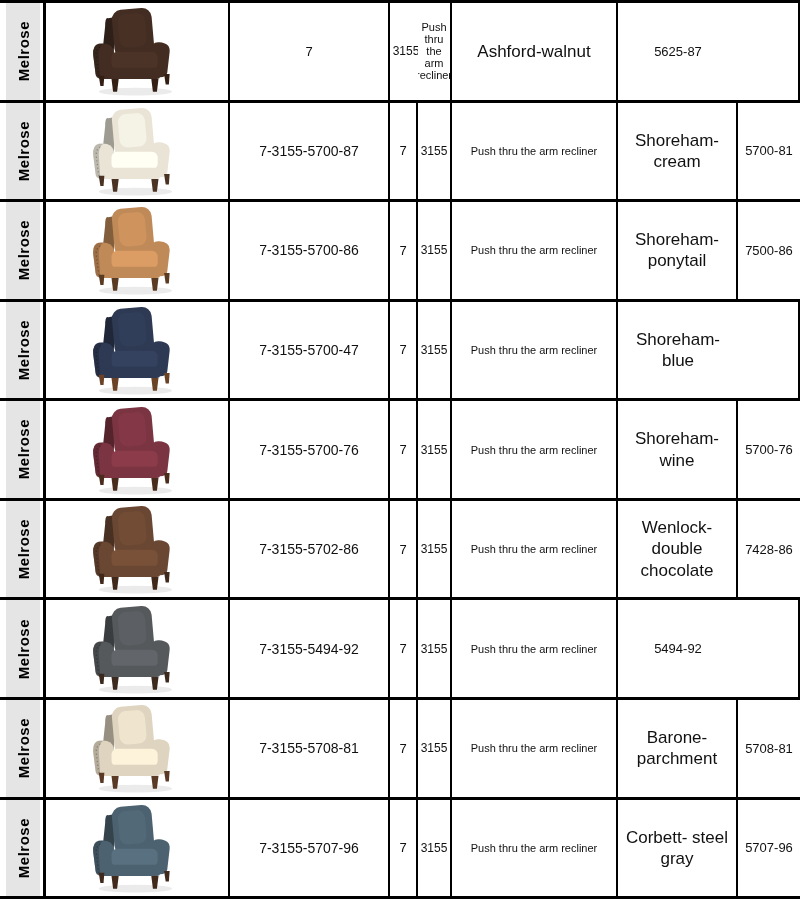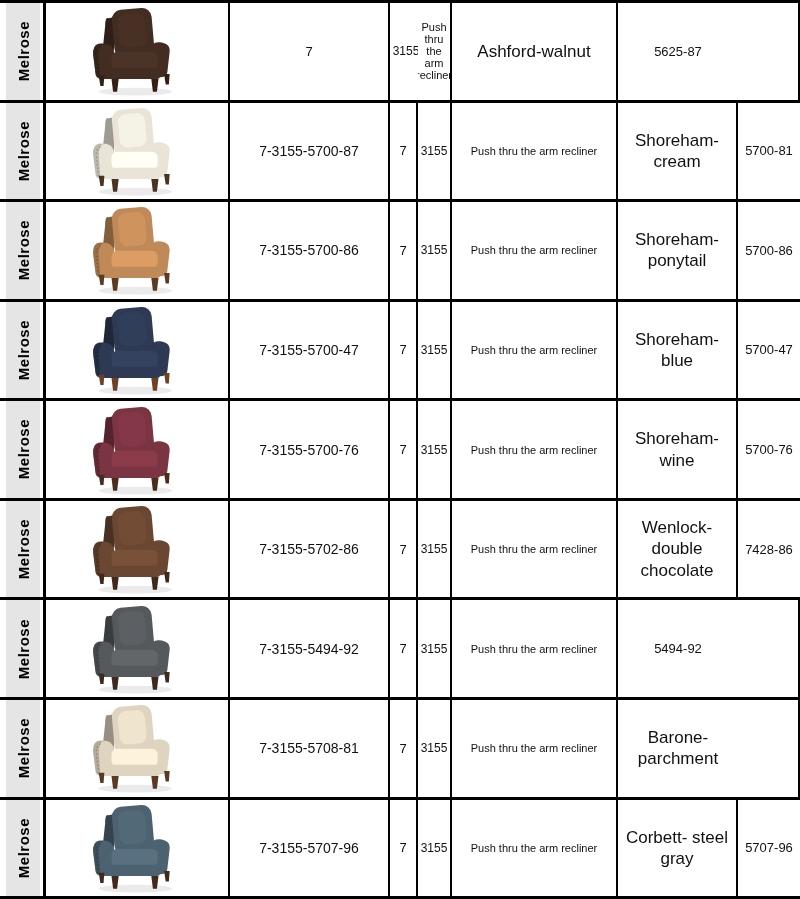--- a/index.html
+++ b/index.html
@@ -161,21 +161,21 @@
         <path class="p-leg" d="M88 94 l9 0 -2 16 -5 0 z" fill="#5b3b22"></path>
         <path class="p-leg" d="M22 90 l7 0 -1 13 -4 0 z" fill="#5b3b22"></path>
         <path class="p-leg" d="M104 88 l7 0 -1 13 -4 0 z" fill="#5b3b22"></path>
       </svg>
     </div>
     <div class="cell sku">7-3155-5700-86</div>
     <div class="cell qty">7</div>
     <div class="cell collection">3155</div>
     <div class="cell desc">Push thru the arm recliner</div>
     <div class="cell colorname">Shoreham-ponytail</div>
-    <div class="cell code">5700-86</div>
+    <div class="cell code">7500-86</div>
   </div>
     <div class="row">
     <div class="cell brand">
       <div class="brand-inner">
         <span class="brand-text">Melrose</span>
       </div>
     </div>
     <div class="cell img">
       <svg class="chair" viewBox="0 0 140 118" width="146" height="94" xmlns="http://www.w3.org/2000/svg">
         <ellipse cx="68" cy="110" rx="46" ry="5" fill="#000000" opacity="0.08"></ellipse>
@@ -201,21 +201,20 @@
         <path class="p-leg" d="M88 94 l9 0 -2 16 -5 0 z" fill="#6b4226"></path>
         <path class="p-leg" d="M22 90 l7 0 -1 13 -4 0 z" fill="#6b4226"></path>
         <path class="p-leg" d="M104 88 l7 0 -1 13 -4 0 z" fill="#6b4226"></path>
       </svg>
     </div>
     <div class="cell sku">7-3155-5700-47</div>
     <div class="cell qty">7</div>
     <div class="cell collection">3155</div>
     <div class="cell desc">Push thru the arm recliner</div>
     <div class="cell colorname">Shoreham-blue</div>
-    <div class="cell code">5700-47</div>
   </div>
     <div class="row">
     <div class="cell brand">
       <div class="brand-inner">
         <span class="brand-text">Melrose</span>
       </div>
     </div>
     <div class="cell img">
       <svg class="chair" viewBox="0 0 140 118" width="146" height="94" xmlns="http://www.w3.org/2000/svg">
         <ellipse cx="68" cy="110" rx="46" ry="5" fill="#000000" opacity="0.08"></ellipse>
@@ -360,20 +359,21 @@
         <path class="p-leg" d="M88 94 l9 0 -2 16 -5 0 z" fill="#5a3a24"></path>
         <path class="p-leg" d="M22 90 l7 0 -1 13 -4 0 z" fill="#5a3a24"></path>
         <path class="p-leg" d="M104 88 l7 0 -1 13 -4 0 z" fill="#5a3a24"></path>
       </svg>
     </div>
     <div class="cell sku">7-3155-5708-81</div>
     <div class="cell qty">7</div>
     <div class="cell collection">3155</div>
     <div class="cell desc">Push thru the arm recliner</div>
     <div class="cell colorname">Barone-parchment</div>
+    <div class="cell code">5708-81</div>
   </div>
     <div class="row">
     <div class="cell brand">
       <div class="brand-inner">
         <span class="brand-text">Melrose</span>
       </div>
     </div>
     <div class="cell img">
       <svg class="chair" viewBox="0 0 140 118" width="146" height="94" xmlns="http://www.w3.org/2000/svg">
         <ellipse cx="68" cy="110" rx="46" ry="5" fill="#000000" opacity="0.08"></ellipse>

